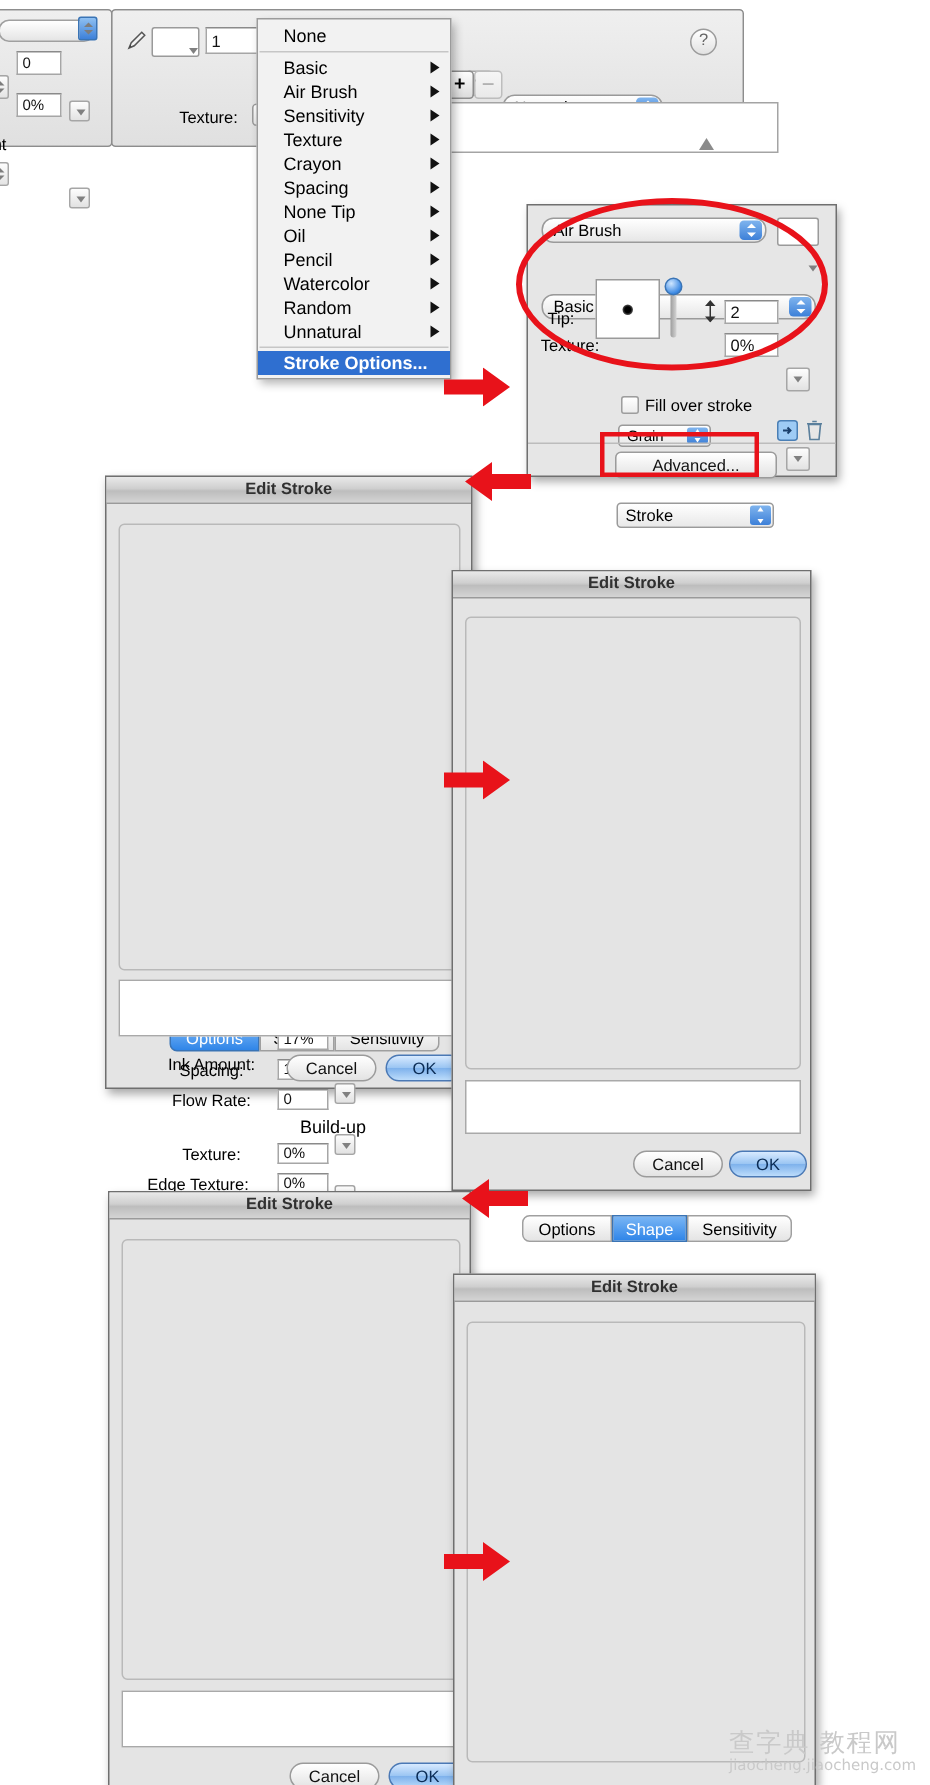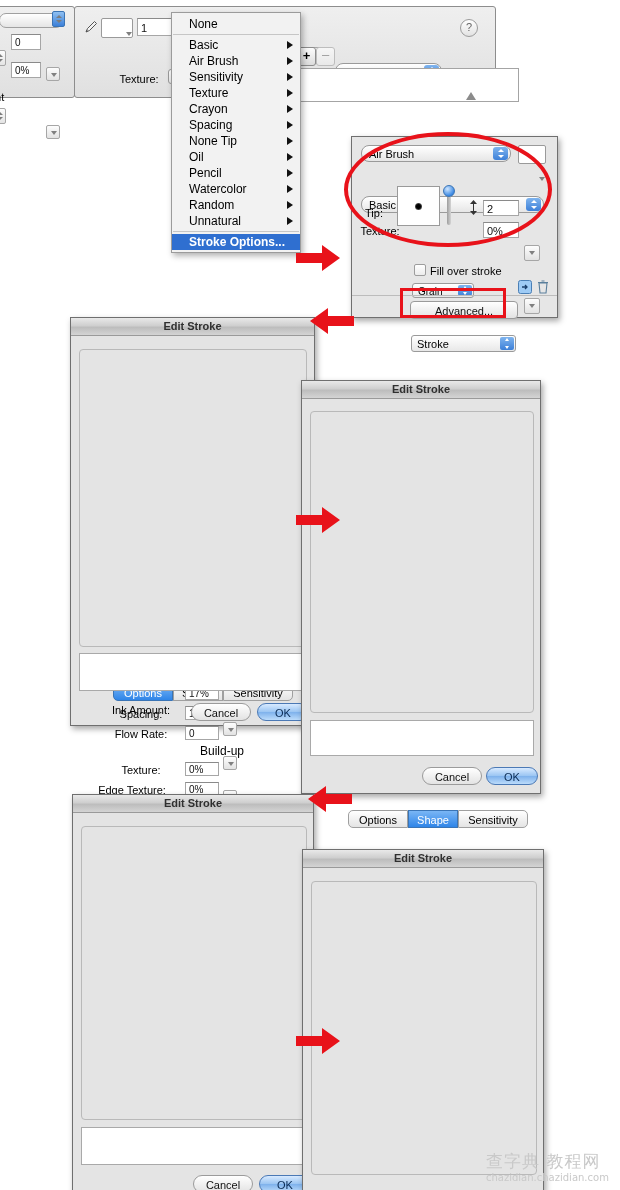--- a/index.html
+++ b/index.html
@@ -358,13 +358,13 @@
       <path d="M44 8 H18 V0 L0 13 L18 26 V18 H44 Z" fill="#e8121a"></path>
     </svg>
 </div>
 <div class="arrow" style="left:296px;top:1028px;">
   <svg width="44" height="26" viewBox="0 0 44 26">
       <path d="M0 8 H26 V0 L44 13 L26 26 V18 H0 Z" fill="#e8121a"></path>
     </svg>
 </div>
 
 <div class="watermark" style="left:486px;top:1150px;font-size:17px;letter-spacing:1px;">查字典 教程网</div>
-<div class="watermark" style="left:486px;top:1172px;font-size:10px;">chazidian.chazidian.com</div>
+<div class="watermark" style="left:486px;top:1172px;font-size:10px;">jiaocheng.jiaocheng.com</div>
 
 </body></html>

